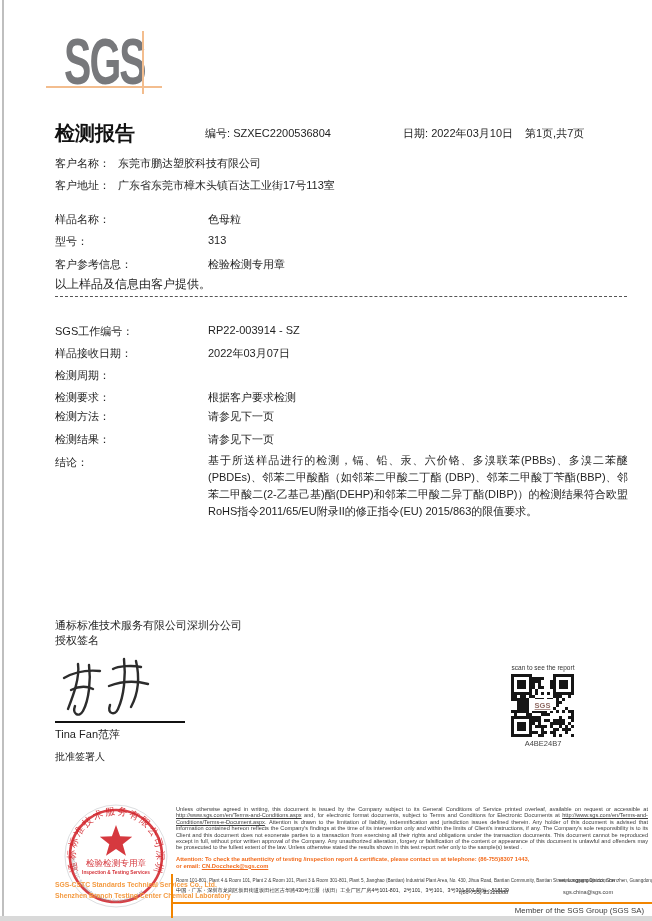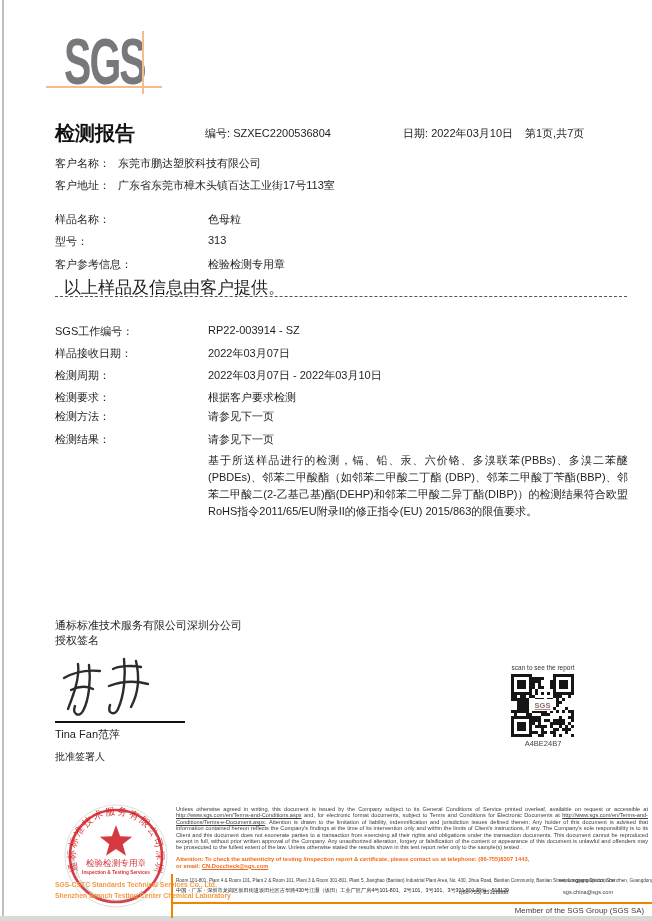--- a/index.html
+++ b/index.html
@@ -18,21 +18,21 @@
   .logo-hline{left:46px;top:86px;width:116px;height:2px;background:#f3bd8e;}
   .logo-vline{left:142px;top:31px;width:2px;height:63px;background:#f3bd8e;}
   
   .doc-title{left:55px;top:120px;font-size:20px;font-weight:bold;color:#111;}
   .hdr{top:126px;font-size:11px;}
   
   .fld{position:absolute;left:55px;width:575px;height:15px;font-size:11px;}
   .fld .lab{position:absolute;left:0;white-space:nowrap;}
   .fld .val{position:absolute;white-space:nowrap;}
   .v1{left:63px;} .v2{left:153px;}
-  .note-line{left:64px;top:276px;font-size:17px;}
+  .note-line{left:55px;top:276px;font-size:12px;}
   .sep-dashed{left:55px;top:296px;width:572px;border-top:1px dashed #555;height:0;}
   .conclusion{left:208px;top:452px;width:420px;font-size:11px;line-height:17px;text-align:justify;}
   
   .sig-company{left:55px;top:618px;font-size:11px;}
   .sig-auth{left:55px;top:633px;font-size:11px;}
   .sig-svg{left:58px;top:656px;width:120px;height:64px;}
   .sig-line{left:55px;top:721px;width:130px;border-top:2px solid #111;height:0;}
   .sig-name{left:55px;top:727px;font-size:11px;}
   .sig-role{left:55px;top:708px;font-size:10px;margin-top:42px;}
   
@@ -108,33 +108,35 @@
   <div class="fld" style="top:324px">
     <span class="lab">SGS工作编号：</span>
     <span class="val v2">RP22-003914 - SZ</span>
   </div>
   <div class="fld" style="top:346px">
     <span class="lab">样品接收日期：</span>
     <span class="val v2">2022年03月07日</span>
   </div>
   <div class="fld" style="top:368px">
     <span class="lab">检测周期：</span>
-    <span class="val v2">2022年03月07日 - 2022年03月10日</span>
   </div>
   <div class="fld" style="top:390px">
     <span class="lab">检测要求：</span>
     <span class="val v2">根据客户要求检测</span>
   </div>
   <div class="fld" style="top:409px">
     <span class="lab">检测方法：</span>
     <span class="val v2">请参见下一页</span>
   </div>
   <div class="fld" style="top:432px">
     <span class="lab">检测结果：</span>
     <span class="val v2">请参见下一页</span>
+  </div>
+  <div class="fld" style="top:455px">
+    <span class="lab">结论：</span>
   </div>
   <div class="abs conclusion">基于所送样品进行的检测，镉、铅、汞、六价铬、多溴联苯(PBBs)、多溴二苯醚(PBDEs)、邻苯二甲酸酯（如邻苯二甲酸二丁酯 (DBP)、邻苯二甲酸丁苄酯(BBP)、邻苯二甲酸二(2-乙基己基)酯(DEHP)和邻苯二甲酸二异丁酯(DIBP)）的检测结果符合欧盟RoHS指令2011/65/EU附录II的修正指令(EU) 2015/863的限值要求。</div>
 
   <div class="abs sig-company">通标标准技术服务有限公司深圳分公司</div>
   <div class="abs sig-auth">授权签名</div>
   <svg class="abs sig-svg" viewBox="0 0 120 64">
     <g stroke="#1b1b1b" stroke-width="2.4" fill="none" stroke-linecap="round" opacity="0.92">
       <path d="M6,22 C18,15 32,14 42,15"></path>
       <path d="M20,8 C22,22 15,40 10,53"></path>
       <path d="M31,9 C33,24 31,44 25,55 C21,62 14,58 17,50"></path>

